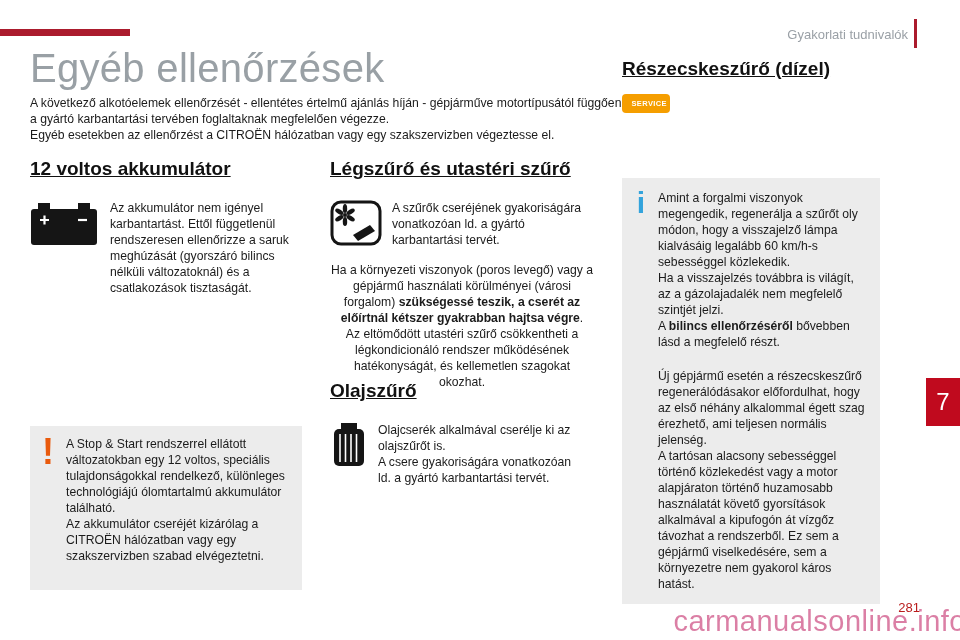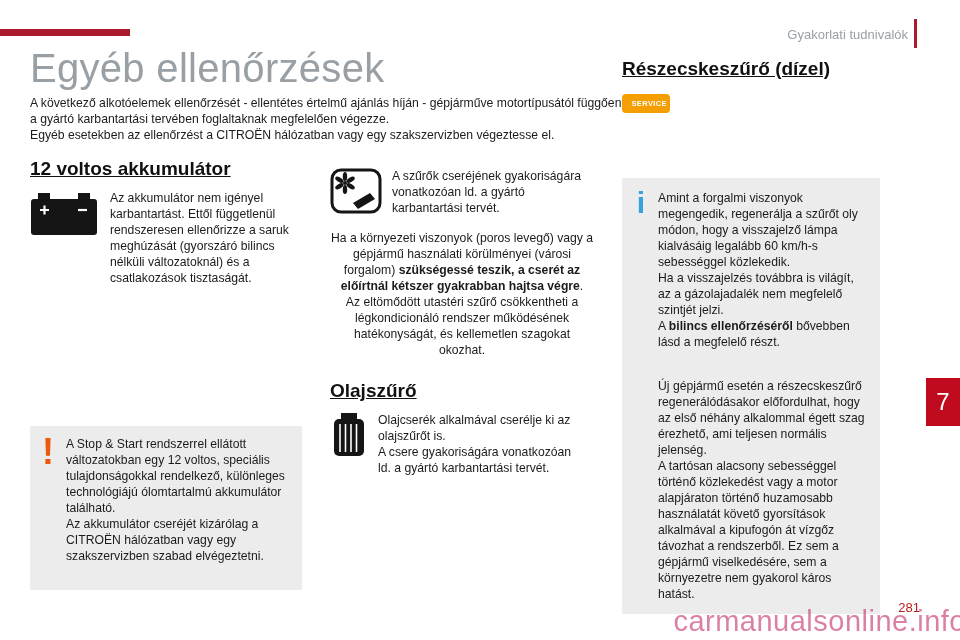--- a/index.html
+++ b/index.html
@@ -15,40 +15,40 @@
   .chapter-rule{position:absolute;top:19px;right:55px;width:3px;height:29px;background:#ab1b2d;}
 
   .title{position:absolute;left:30px;top:46px;margin:0;font-size:40px;font-weight:400;
          color:#99a0a5;letter-spacing:.3px;}
   .intro{position:absolute;left:30px;top:95px;width:592px;}
 
   .col1{position:absolute;left:30px;top:158px;width:272px;}
   .col2a{position:absolute;left:330px;top:158px;width:264px;}
   .col2b{position:absolute;left:330px;top:380px;width:264px;}
 
-  .icon-row{display:flex;gap:10px;margin-top:10px;align-items:flex-start;}
+  .icon-row{display:flex;gap:10px;margin-top:20px;align-items:flex-start;}
   .icon-row .icon{flex:0 0 auto;}
   .para{margin-top:12px;text-align:center;}
 
   .graybox{background:#ececec;box-sizing:border-box;}
   .warnbox{position:absolute;left:30px;top:426px;width:272px;min-height:164px;
            padding:10px 12px;display:flex;gap:10px;}
   .warn-glyph{font-size:36px;font-weight:700;color:#e95a0c;line-height:32px;flex:0 0 14px;}
 
   .col3-heading{position:absolute;left:622px;top:58px;width:260px;}
   .col3-intro{position:absolute;left:622px;top:92px;width:258px;margin-top:0;}
   .service-badge{display:inline-block;background:#f59e00;color:#fff;font-size:7.5px;
                  font-weight:700;letter-spacing:.4px;padding:5px 3px;border-radius:4px;
                  width:42px;text-align:right;margin-top:2px;}
   .infobox{position:absolute;left:622px;top:178px;width:258px;min-height:414px;
            padding:12px 10px;}
   .info-row{display:flex;gap:8px;}
   .info-glyph{font-size:30px;font-weight:700;color:#33a3dc;line-height:26px;
               flex:0 0 18px;text-align:center;}
-  .note2{margin-top:28px;margin-left:26px;}
+  .note2{margin-top:18px;margin-left:26px;}
 
   .chapter-tab{position:absolute;left:926px;top:378px;width:34px;height:48px;background:#c00a1e;
                color:#fff;display:flex;align-items:center;justify-content:center;font-size:24px;z-index:4;}
   .page-number{position:absolute;top:600px;right:52px;font-size:13px;color:#b91c1c;z-index:3;}
   .watermark{position:absolute;right:6px;bottom:2px;font-size:29px;color:#be185d;opacity:.55;
              z-index:2;letter-spacing:.5px;}
 </style>
 </head>
 <body>
 
@@ -78,20 +78,21 @@
     </div>
   </section>
 
   <aside class="graybox warnbox">
     <span class="warn-glyph">!</span>
     <p class="txt">A Stop &amp; Start rendszerrel ellátott változatokban egy 12 voltos, speciális tulajdonságokkal rendelkező, különleges technológiájú ólomtartalmú akkumulátor található.
 Az akkumulátor cseréjét kizárólag a CITROËN hálózatban vagy egy szakszervizben szabad elvégeztetni.</p>
   </aside>
 
   <section class="col2a">
+    <h2>Légszűrő és utastéri szűrő</h2>
     <div class="icon-row">
       <span class="icon">
         <svg width="52" height="46" viewBox="0 0 52 46" aria-hidden="true">
           <rect x="2" y="2" width="48" height="42" rx="9" fill="none" stroke="#151515" stroke-width="3"></rect>
           <g fill="#151515">
             <ellipse cx="15" cy="8.5" rx="2.2" ry="4.6" transform="rotate(0 15 15)"></ellipse>
             <ellipse cx="15" cy="8.5" rx="2.2" ry="4.6" transform="rotate(60 15 15)"></ellipse>
             <ellipse cx="15" cy="8.5" rx="2.2" ry="4.6" transform="rotate(120 15 15)"></ellipse>
             <ellipse cx="15" cy="8.5" rx="2.2" ry="4.6" transform="rotate(180 15 15)"></ellipse>
             <ellipse cx="15" cy="8.5" rx="2.2" ry="4.6" transform="rotate(240 15 15)"></ellipse>

